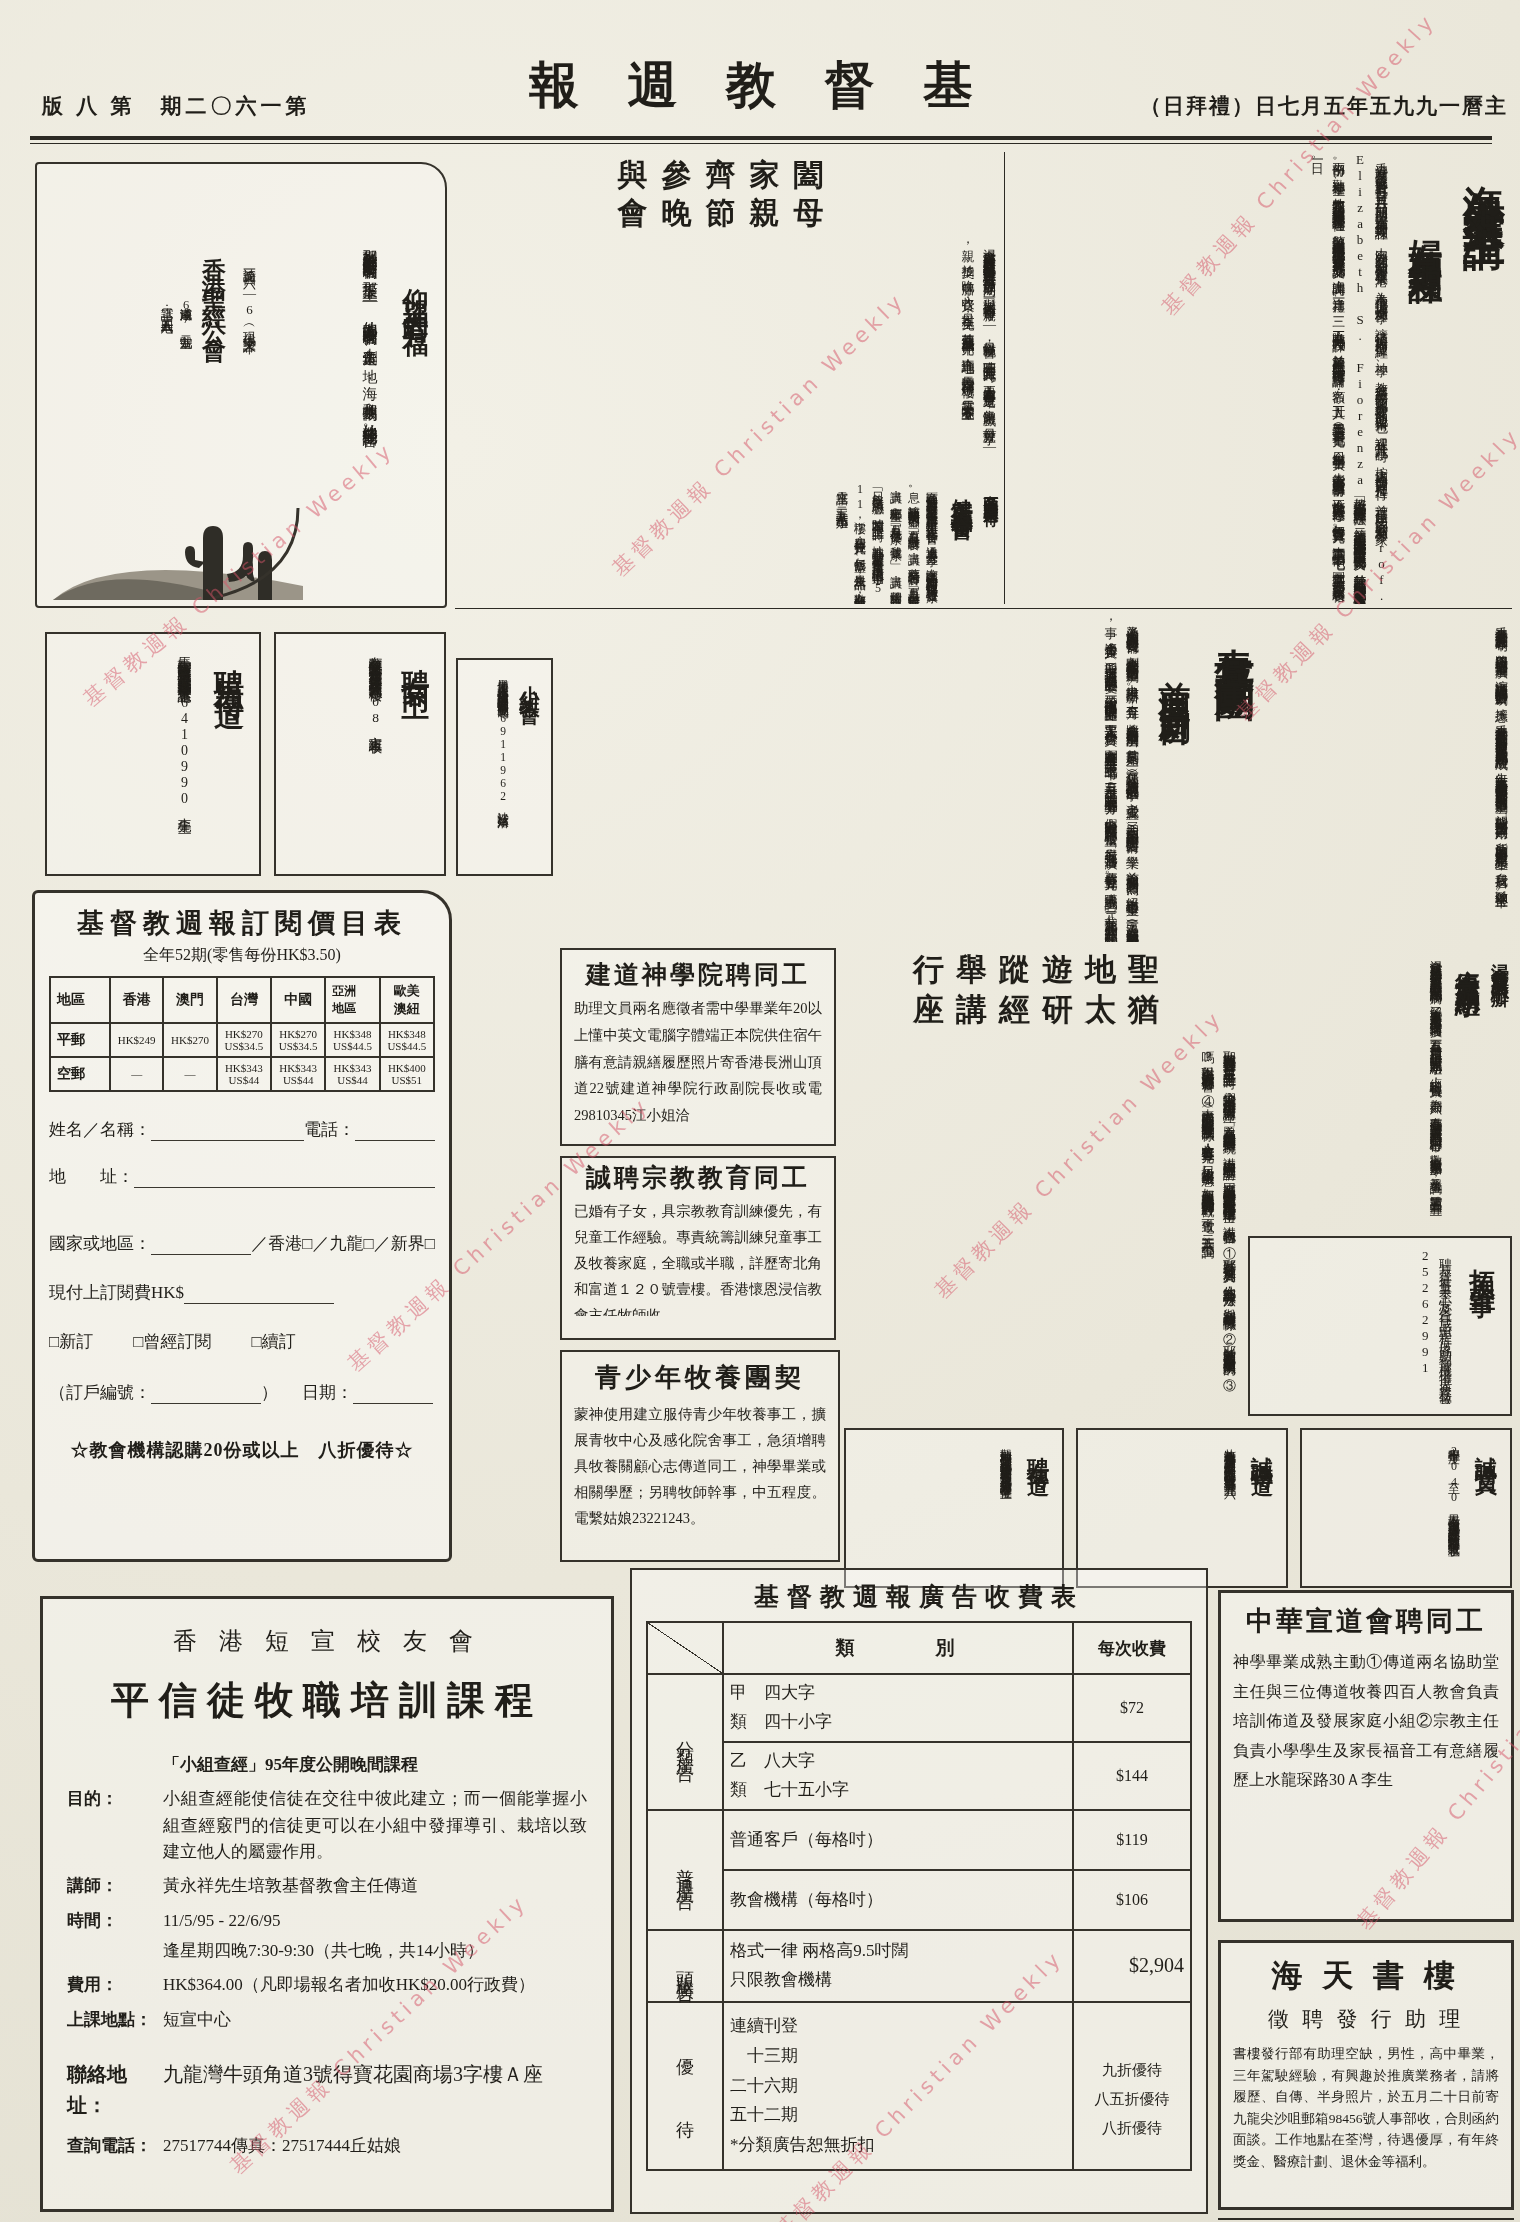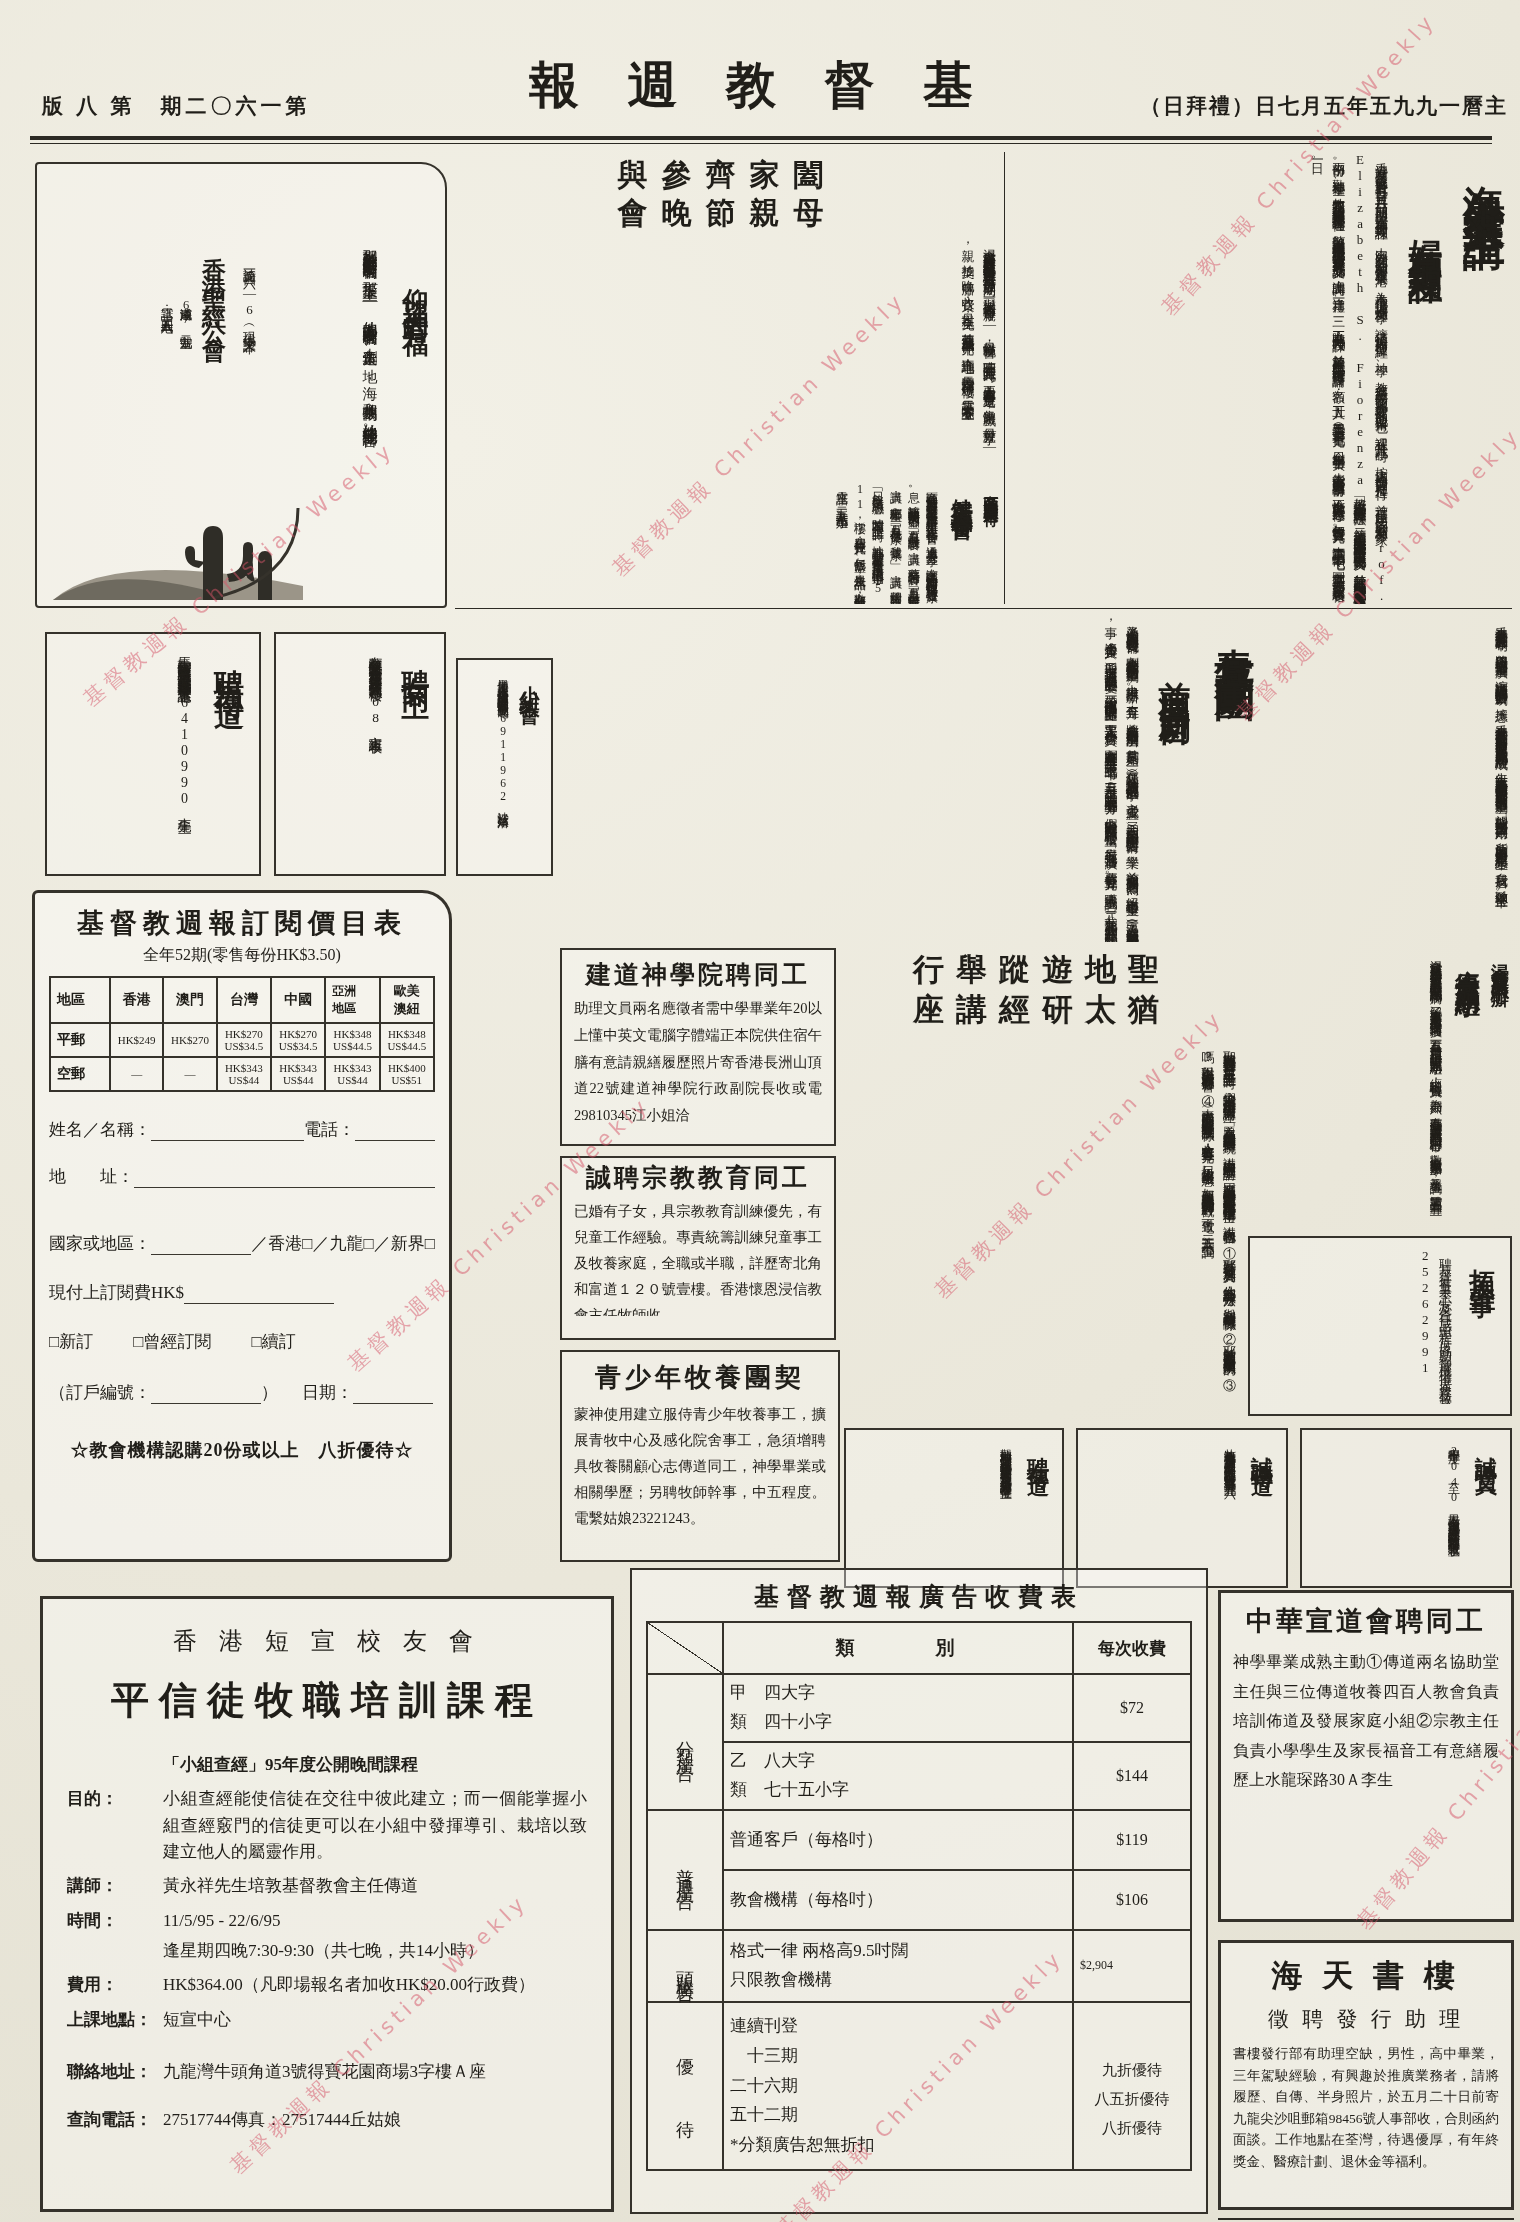--- a/index.html
+++ b/index.html
@@ -242,21 +242,21 @@
         <span>逢星期四晚7:30-9:30（共七晚，共14小時）</span>
       </div>
     <div style="display:flex;font-size:17px;line-height:1.55;margin-bottom:8px;">
         <span class="hl" style="width:96px;flex:none;">費用：</span>
         <span>HK$364.00（凡即場報名者加收HK$20.00行政費）</span>
       </div>
     <div style="display:flex;font-size:17px;line-height:1.55;margin-bottom:26px;">
         <span class="hl" style="width:96px;flex:none;">上課地點：</span>
         <span>短宣中心</span>
       </div>
-    <div style="display:flex;font-size:17px;line-height:1.55;margin-bottom:22px;">
+    <div style="display:flex;font-size:20px;line-height:1.55;margin-bottom:12px;">
         <span class="hl" style="width:96px;flex:none;">聯絡地址：</span>
         <span>九龍灣牛頭角道3號得寶花園商場3字樓Ａ座</span>
       </div>
     <div style="display:flex;font-size:17px;line-height:1.55;">
         <span class="hl" style="width:96px;flex:none;">查詢電話：</span>
         <span>27517744傳真：27517444丘姑娘</span>
       </div>
   </div>
 </div>
 
@@ -286,21 +286,21 @@
       <td style="text-align:center;font-size:16px;">$119</td>
     </tr>
     <tr style="height:60px;">
       <td style="font-size:17px;">教會機構（每格吋）</td>
       <td style="text-align:center;font-size:16px;">$106</td>
     </tr>
     <tr style="height:72px;">
       <td class="vt" style="font-size:18px;letter-spacing:4px;text-align:center;">頭版廣告</td>
       <td class="prelines" style="font-size:17px;line-height:1.7;">格式一律 兩格高9.5吋闊
 只限教會機構</td>
-      <td style="text-align:left;font-size:12px;">$2,904</td>
+      <td style="text-align:right;font-size:20px;">$2,904</td>
     </tr>
     <tr style="height:168px;">
       <td class="vt" style="font-size:18px;letter-spacing:22px;text-align:center;">優　待</td>
       <td class="prelines" style="font-size:17px;line-height:1.75;">連續刊登
 　十三期
 二十六期
 五十二期
 *分類廣告恕無折扣</td>
       <td class="prelines" style="text-align:center;font-size:15px;line-height:1.95;padding-top:32px;">九折優待
 八五折優待

